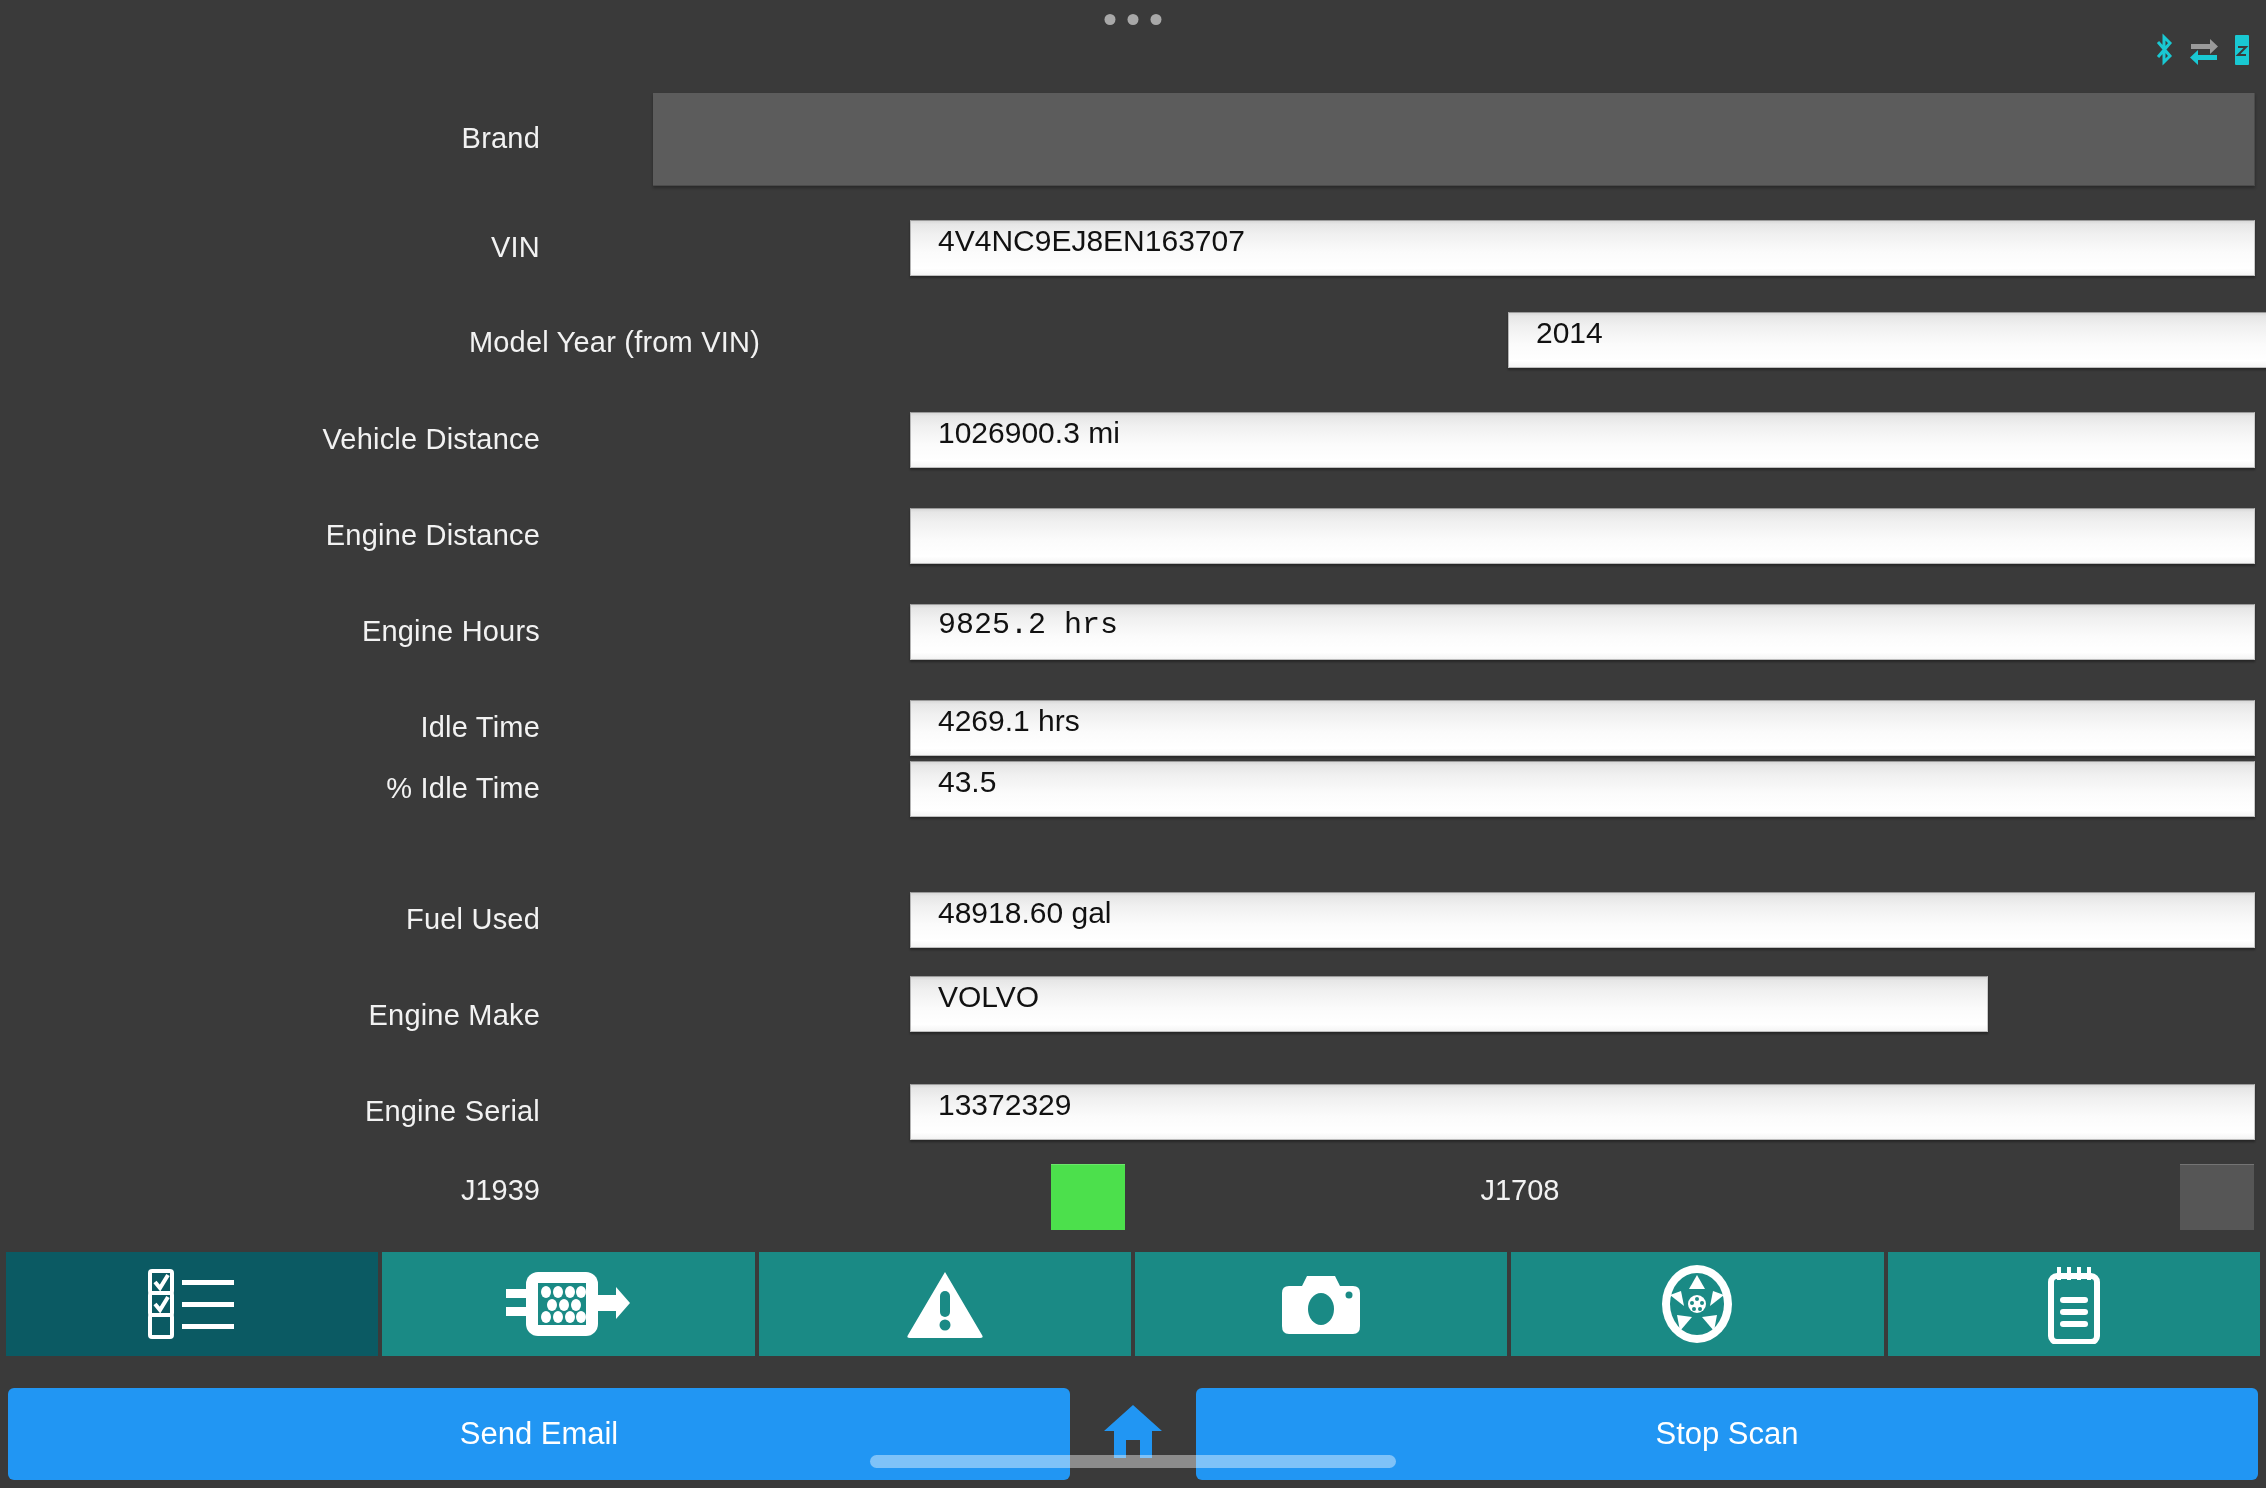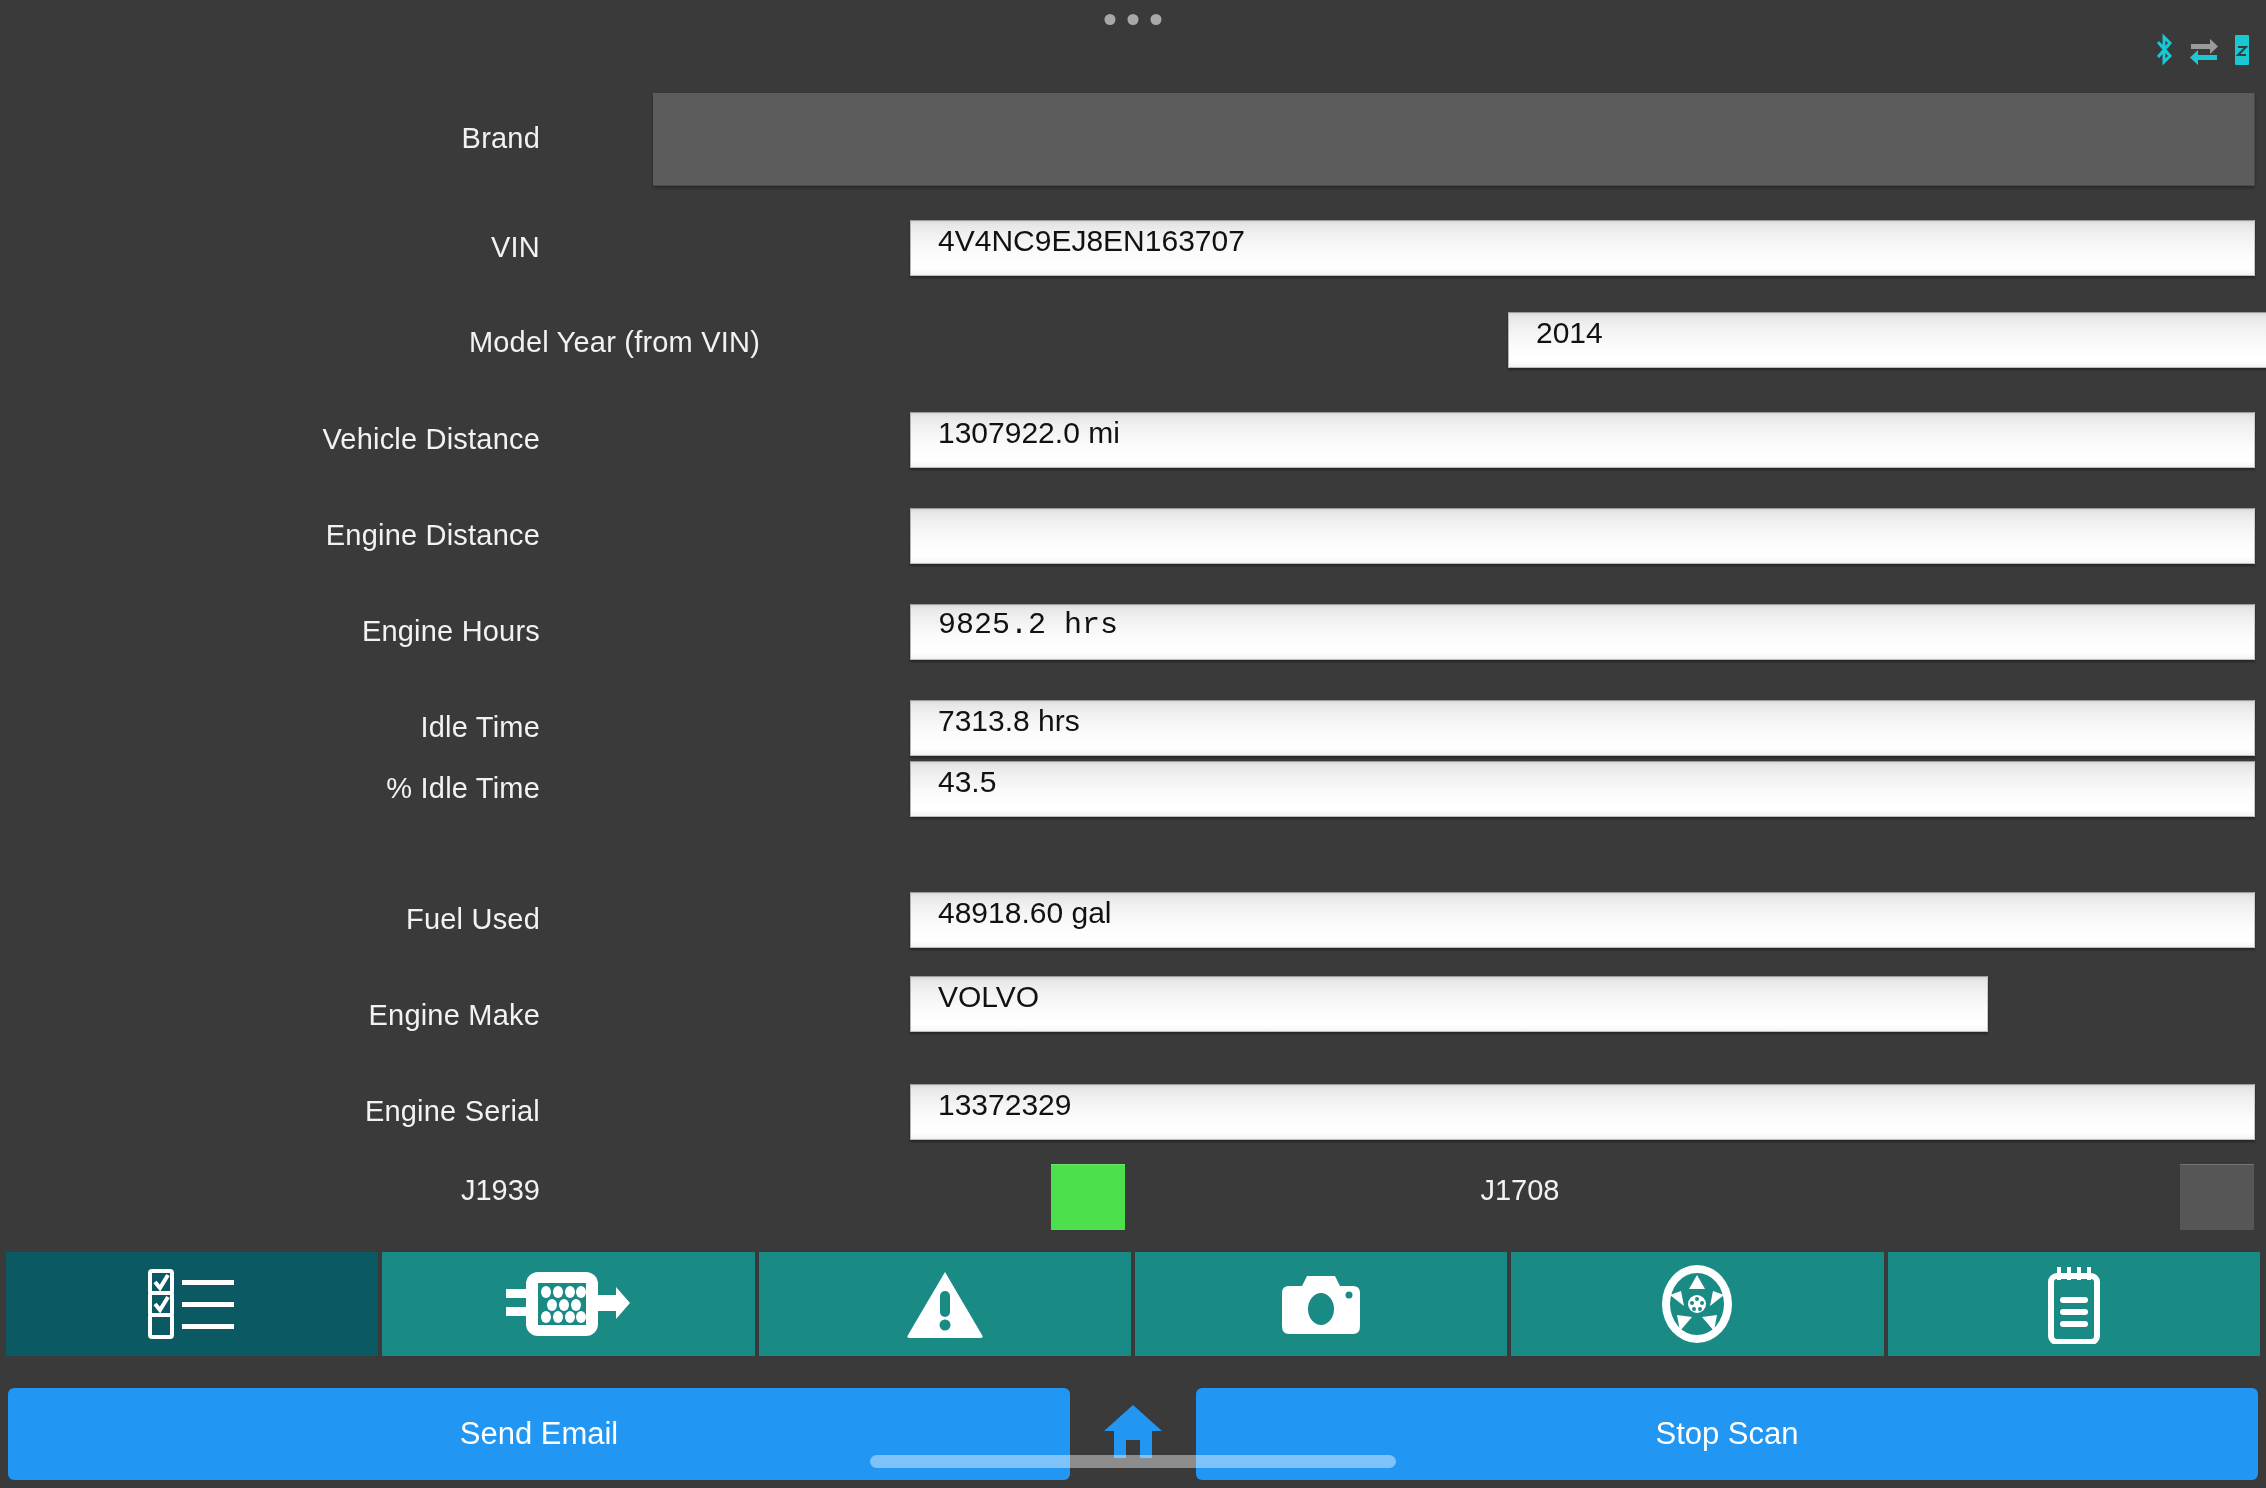--- a/index.html
+++ b/index.html
@@ -251,42 +251,42 @@
     <div class="row" style="top:221px;height:96px;">
       <div class="lbl" style="position:absolute;left:0;width:760px;top:27px;">Model Year (from VIN)</div>
       <div class="field" style="position:absolute;left:1508px;width:788px;top:13px;">
         <span class="val">2014</span>
       </div>
     </div>
 
     <div class="row" style="top:317px;height:96px;">
       <div class="lbl" style="position:absolute;left:0;width:540px;top:28px;">Vehicle Distance</div>
       <div class="field" style="position:absolute;left:910px;width:1345px;top:17px;">
-        <span class="val">1307922.0 mi</span>
+        <span class="val">1026900.3 mi</span>
       </div>
     </div>
 
     <div class="row" style="top:413px;height:96px;">
       <div class="lbl" style="position:absolute;left:0;width:540px;top:28px;">Engine Distance</div>
       <div class="field blank" style="position:absolute;left:910px;width:1345px;top:17px;">
         <span class="val"></span>
       </div>
     </div>
 
     <div class="row" style="top:509px;height:96px;">
       <div class="lbl" style="position:absolute;left:0;width:540px;top:28px;">Engine Hours</div>
       <div class="field" style="position:absolute;left:910px;width:1345px;top:17px;font-family:Liberation Mono, monospace;">
         <span class="val">9825.2 hrs</span>
       </div>
     </div>
 
     <div class="row" style="top:605px;height:96px;">
       <div class="lbl" style="position:absolute;left:0;width:540px;top:28px;">Idle Time</div>
       <div class="field" style="position:absolute;left:910px;width:1345px;top:17px;">
-        <span class="val">7313.8 hrs</span>
+        <span class="val">4269.1 hrs</span>
       </div>
     </div>
 
     <div class="row" style="top:666px;height:96px;text-decoration:underline;">
       <div class="lbl" style="position:absolute;left:0;width:540px;top:28px;">% Idle Time</div>
       <div class="field" style="position:absolute;left:910px;width:1345px;top:17px;">
         <span class="val">43.5</span>
       </div>
     </div>
 

